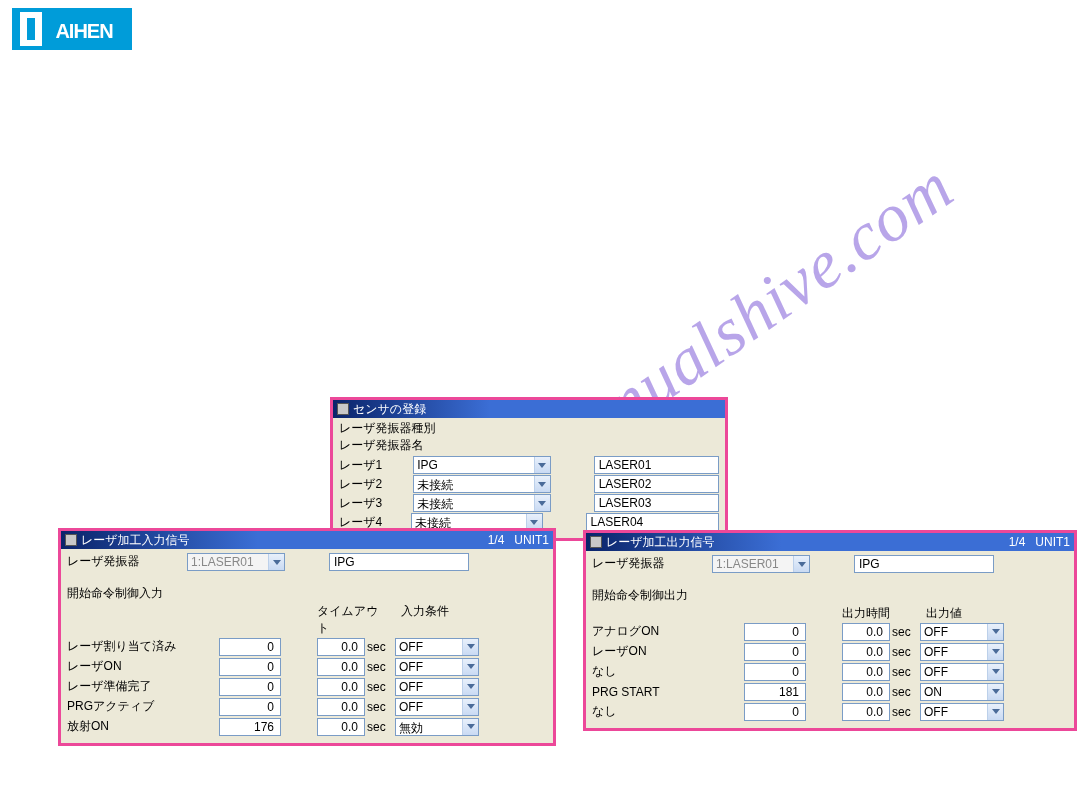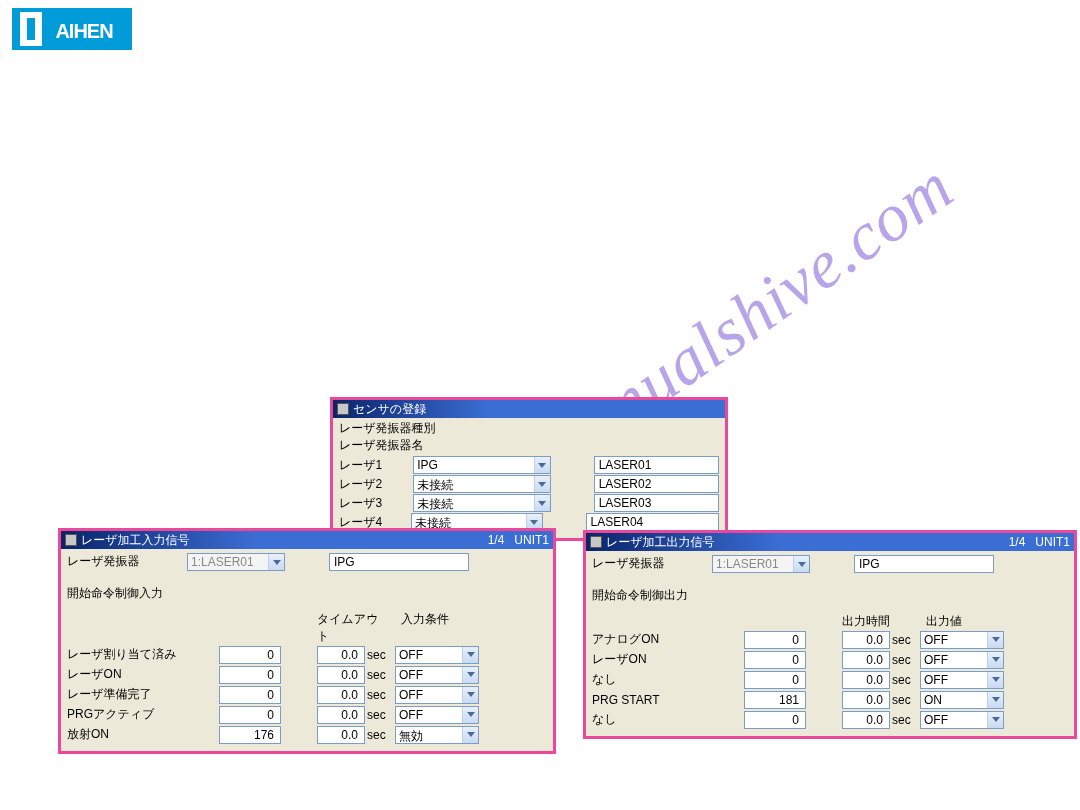--- a/index.html
+++ b/index.html
@@ -180,21 +180,21 @@
       width: 80px;
     }
     .io-row1 .sel.osc {
       width: 98px;
     }
     .io-row1 .txt.oscname {
       width: 140px;
       margin-left: 4px;
     }
     .io-subtitle {
-      margin-bottom: 10px;
+      margin-bottom: 2px;
       height: 16px;
     }
     .io-header {
       display: flex;
       margin-bottom: 0;
       font-size: 12px;
     }
     .io-col-label {
       width: 152px;
     }

